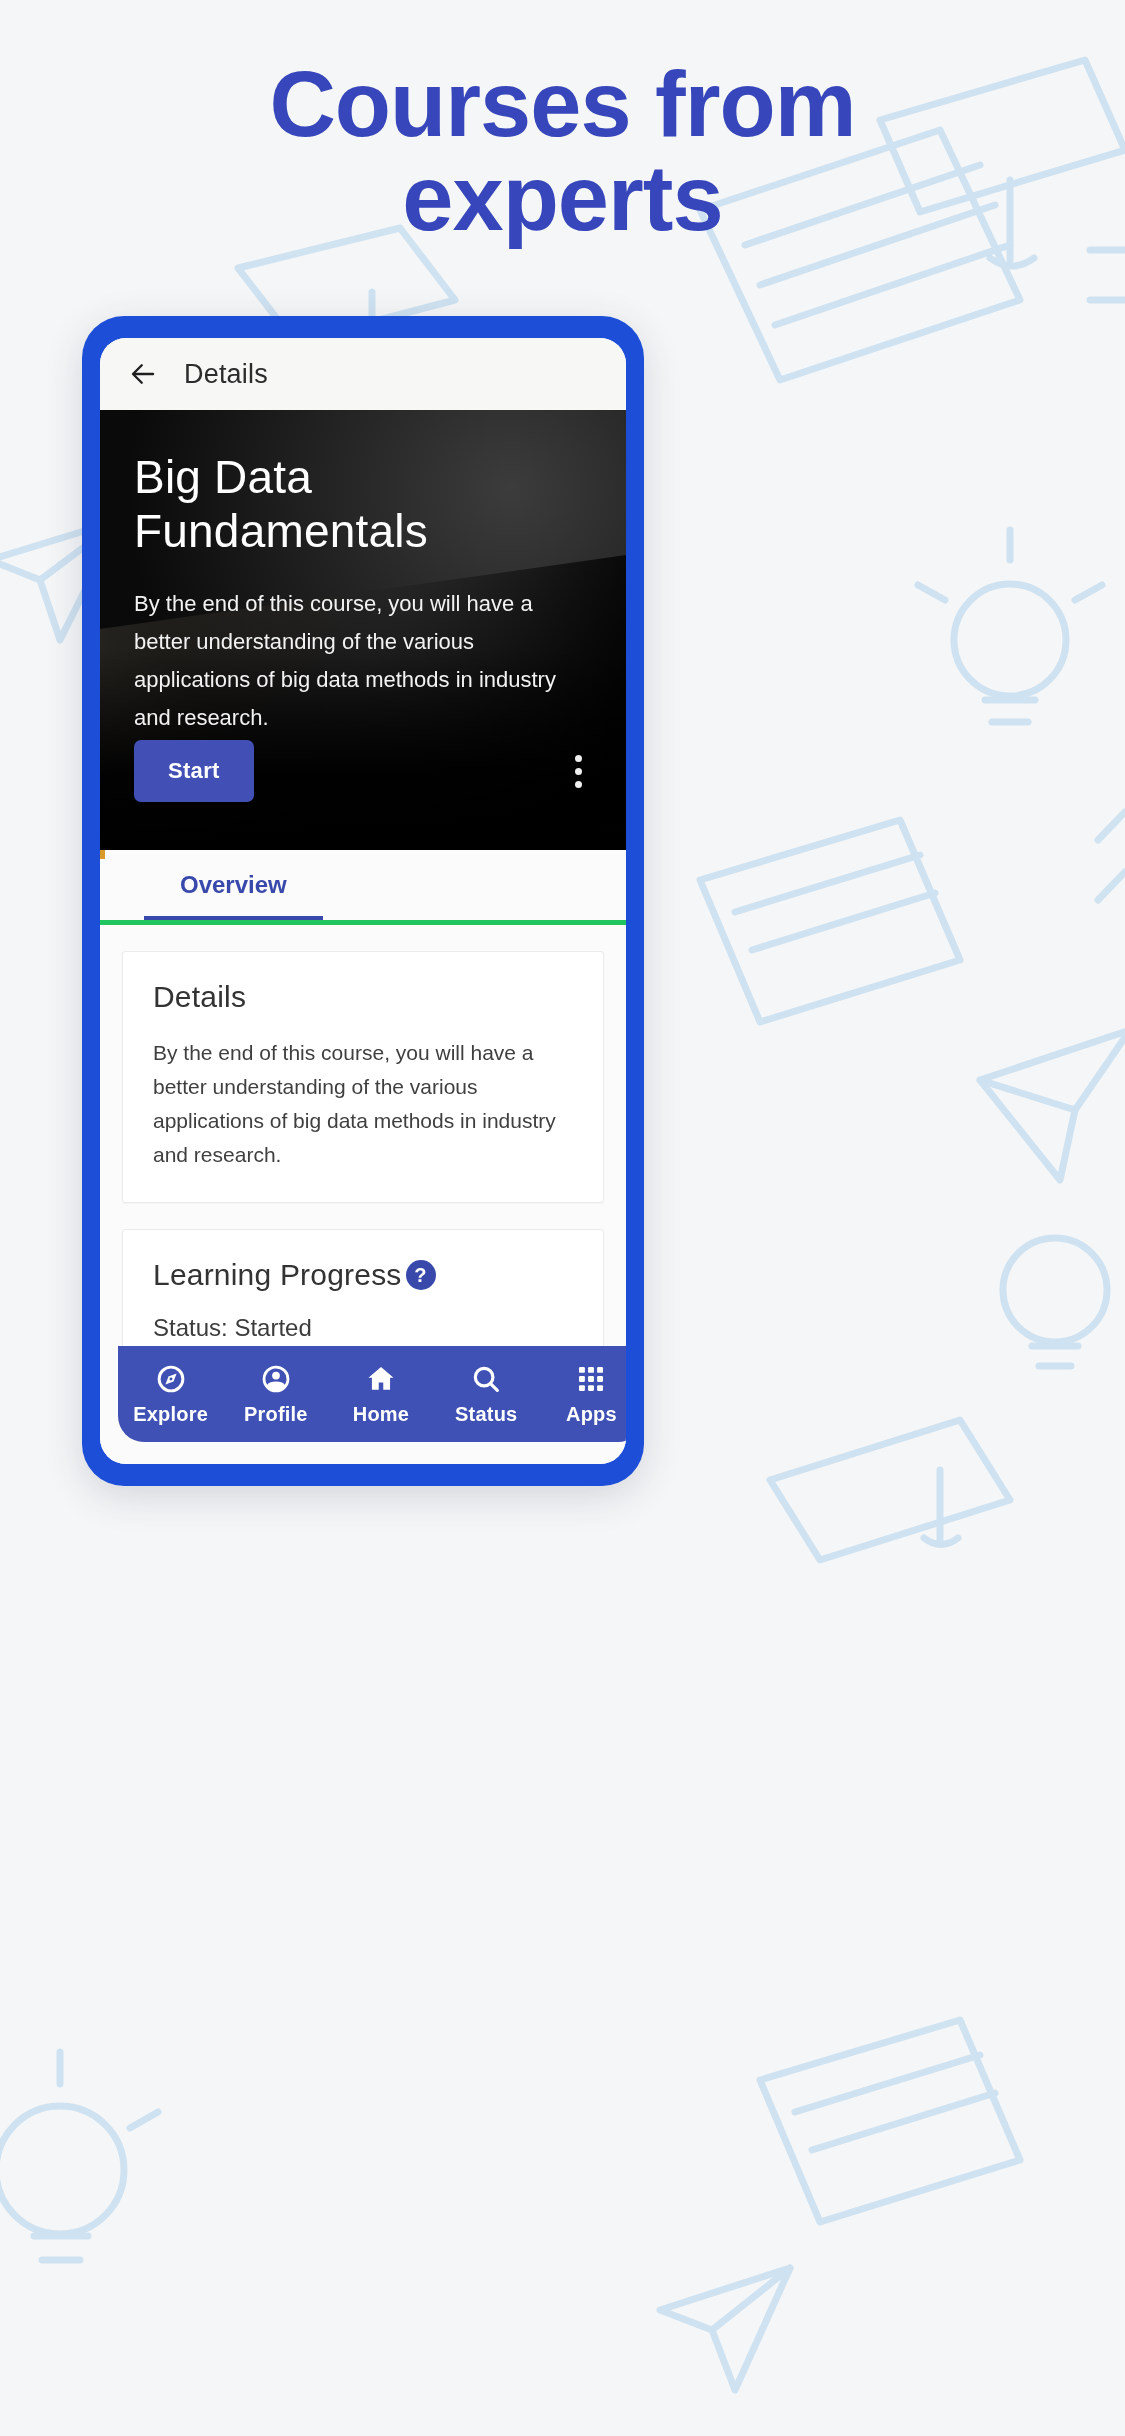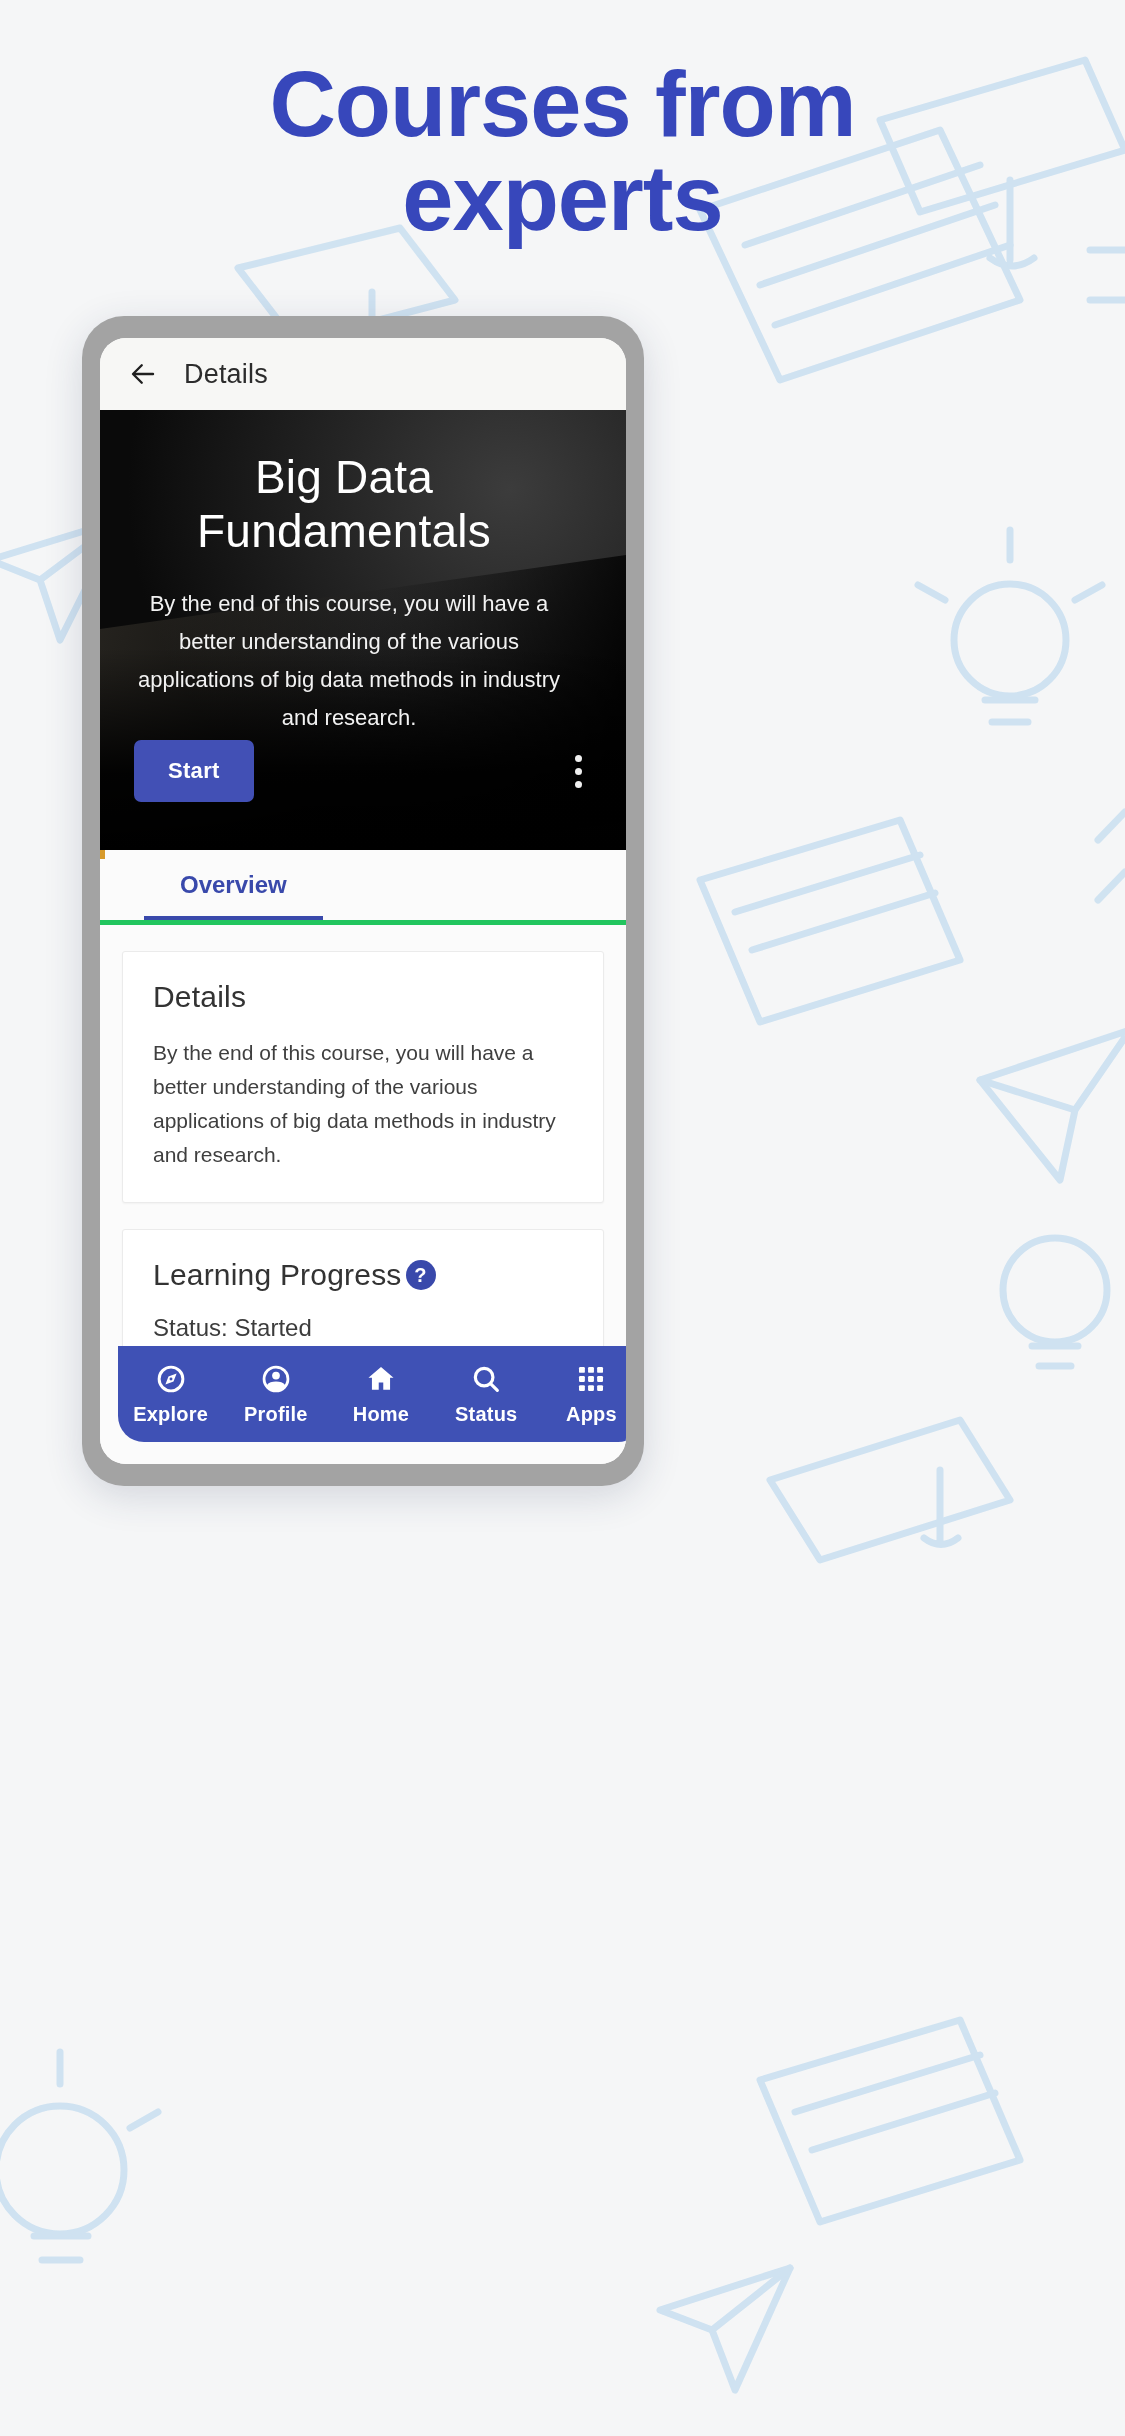--- a/index.html
+++ b/index.html
@@ -46,21 +46,21 @@
     letter-spacing: -1px;
   }
 
   
   #phone {
     position: absolute;
     left: 82px;
     top: 316px;
     width: 562px;
     height: 1170px;
-    background: #a3a3a3;
+    background: #1d4ed8;
     border-radius: 42px;
     box-shadow: 0 10px 38px rgba(40, 50, 90, 0.16);
     z-index: 6;
   }
   #screen {
     position: absolute;
     left: 18px;
     top: 22px;
     width: 526px;
     height: 1126px;
@@ -116,21 +116,21 @@
     background: linear-gradient(115deg, rgba(70,65,55,0.55) 0%, rgba(10,10,10,0.1) 42%, rgba(0,0,0,0.9) 75%);
     transform: rotate(-8deg);
   }
   .hero::after {
     content: "";
     position: absolute;
     left: 0; right: 0; bottom: 0;
     height: 46%;
     background: linear-gradient(to bottom, rgba(0,0,0,0) 0%, rgba(0,0,0,0.92) 62%, #000 100%);
   }
-  .hero-inner { position: relative; z-index: 3; text-align: center; }
+  .hero-inner { position: relative; z-index: 3; }
   .hero-title {
     color: #ffffff;
     font-size: 46px;
     line-height: 1.18;
     font-weight: 400;
     letter-spacing: 0.2px;
     max-width: 420px;
   }
   .hero-desc {
     margin-top: 26px;

